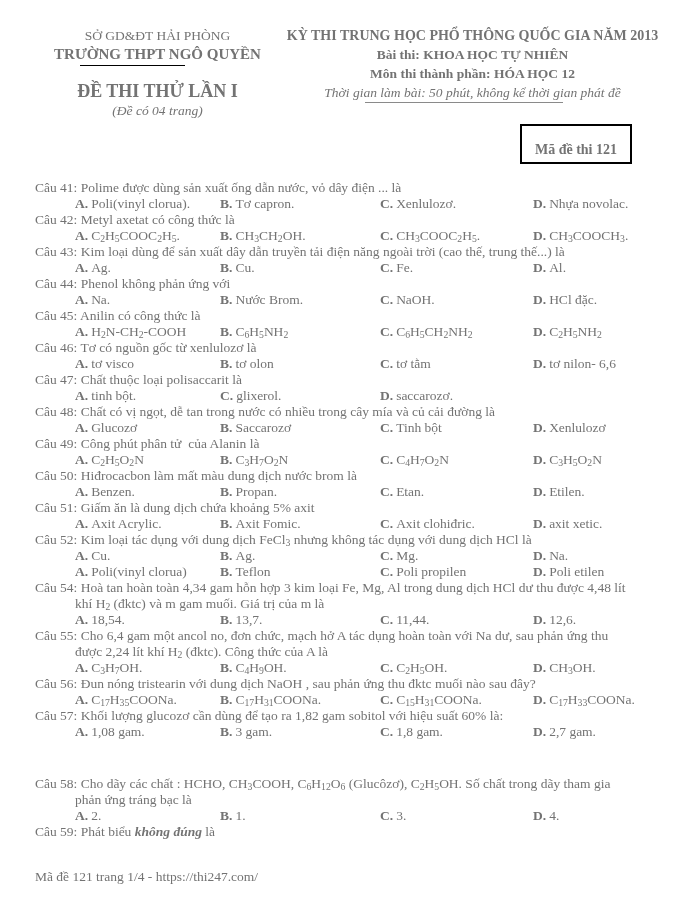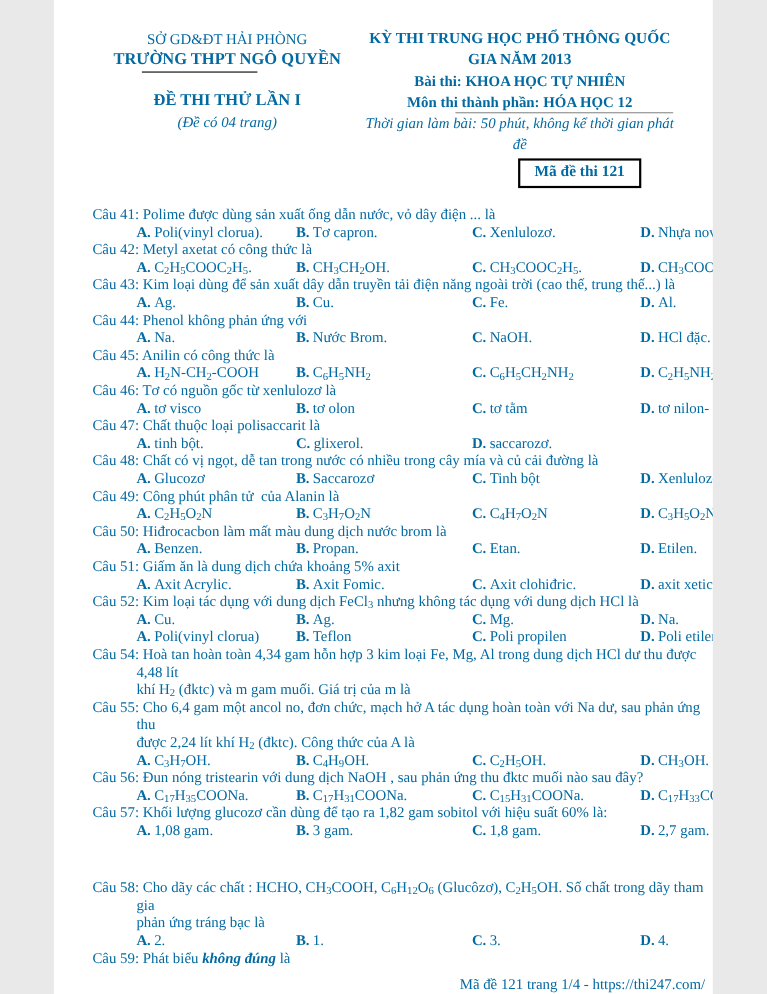--- a/index.html
+++ b/index.html
@@ -1,60 +1,60 @@
 <!DOCTYPE html>
 <html><head>
 <meta charset="utf-8">
 <style>
   html,body{margin:0;padding:0;background:#e9e9e9;}
   .page{
     position:relative;
-    width:599px;height:904px;
+    width:697px;height:904px;
     margin:0 auto;
     background:#ffffff;
-    color:#0369a1;
+    color:#737373;
     font-family:"Liberation Serif","DejaVu Serif",serif;
     font-size:13.5px;
     box-sizing:border-box;
     padding:26px 7px 0 35px;
     overflow:hidden;
   }
   
   .header{display:flex;}
   .h-left{width:245px;text-align:center;line-height:19px;position:relative;flex:none;}
   .h-right{flex:1;text-align:center;line-height:19px;position:relative;padding-right:25px;}
   .h-gap{height:18px;}
   .b{font-weight:bold;}
   .i{font-style:italic;}
   .school-name{font-weight:bold;font-size:15px;}
-  .exam-title{font-weight:bold;font-size:15px;}
+  .exam-title{font-weight:bold;font-size:18px;}
   .session-title{font-weight:bold;font-size:14px;}
   .school-underline{position:absolute;left:45px;top:39px;width:105px;height:0;border-bottom:1.4px solid #000;}
   .time-underline{position:absolute;left:85px;top:76px;width:198px;height:0;border-bottom:1.6px solid #8a8a8a;}
   
   .box-row{display:flex;justify-content:flex-end;margin-top:4px;}
   .code-box{
     border:2px solid #000;
-    padding:3px 13px 4px 13px;
+    padding:16px 13px 4px 13px;
     font-weight:bold;font-size:14px;
     margin-right:58px;
   }
   
   .questions{margin-top:16px;line-height:16px;}
   .q-line{padding-left:40px;text-indent:-40px;}
   .q-label{font-weight:normal;}
   .q-text{white-space:pre-wrap;}
   .q-options{display:grid;grid-template-columns:145px 160px 153px 1fr;padding-left:40px;}
   .opt{white-space:nowrap;overflow:visible;}
   .opt-letter{font-weight:bold;}
   .opt-text{margin-left:3px;}
   sub{font-size:0.72em;vertical-align:-0.22em;line-height:0;}
   .spacer{height:36px;}
   
-  .footer{margin-top:8px;text-align:right;line-height:16px;}
+  .footer{margin-top:29px;line-height:16px;}
 </style>
 </head>
 <body>
 
 <div class="page">
 
   <div class="header">
     <div class="h-left">
       <div>SỞ GD&amp;ĐT HẢI PHÒNG</div>
       <div class="school-name">TRƯỜNG THPT NGÔ QUYỀN</div>
@@ -201,20 +201,26 @@
           <span class="opt"><b class="opt-letter">A.</b><span class="opt-text">Poli(vinyl clorua)</span></span>
           <span class="opt"><b class="opt-letter">B.</b><span class="opt-text">Teflon</span></span>
           <span class="opt"><b class="opt-letter">C.</b><span class="opt-text">Poli propilen</span></span>
           <span class="opt"><b class="opt-letter">D.</b><span class="opt-text">Poli etilen</span></span>
         </div>
   </div>
 
   <div class="question">
     <div class="q-line"><span class="q-label">Câu 54:</span> <span class="q-text">Hoà tan hoàn toàn 4,34 gam hỗn hợp 3 kim loại Fe, Mg, Al trong dung dịch HCl dư thu được 4,48 lít
 khí H<sub>2</sub> (đktc) và m gam muối. Giá trị của m là</span></div>
+    <div class="q-options">
+          <span class="opt"><b class="opt-letter">A.</b><span class="opt-text">18,54.</span></span>
+          <span class="opt"><b class="opt-letter">B.</b><span class="opt-text">13,7.</span></span>
+          <span class="opt"><b class="opt-letter">C.</b><span class="opt-text">11,44.</span></span>
+          <span class="opt"><b class="opt-letter">D.</b><span class="opt-text">12,6.</span></span>
+        </div>
   </div>
 
   <div class="question">
     <div class="q-line"><span class="q-label">Câu 55:</span> <span class="q-text">Cho 6,4 gam một ancol no, đơn chức, mạch hở A tác dụng hoàn toàn với Na dư, sau phản ứng thu
 được 2,24 lít khí H<sub>2</sub> (đktc). Công thức của A là</span></div>
     <div class="q-options">
           <span class="opt"><b class="opt-letter">A.</b><span class="opt-text">C<sub>3</sub>H<sub>7</sub>OH.</span></span>
           <span class="opt"><b class="opt-letter">B.</b><span class="opt-text">C<sub>4</sub>H<sub>9</sub>OH.</span></span>
           <span class="opt"><b class="opt-letter">C.</b><span class="opt-text">C<sub>2</sub>H<sub>5</sub>OH.</span></span>
           <span class="opt"><b class="opt-letter">D.</b><span class="opt-text">CH<sub>3</sub>OH.</span></span>

